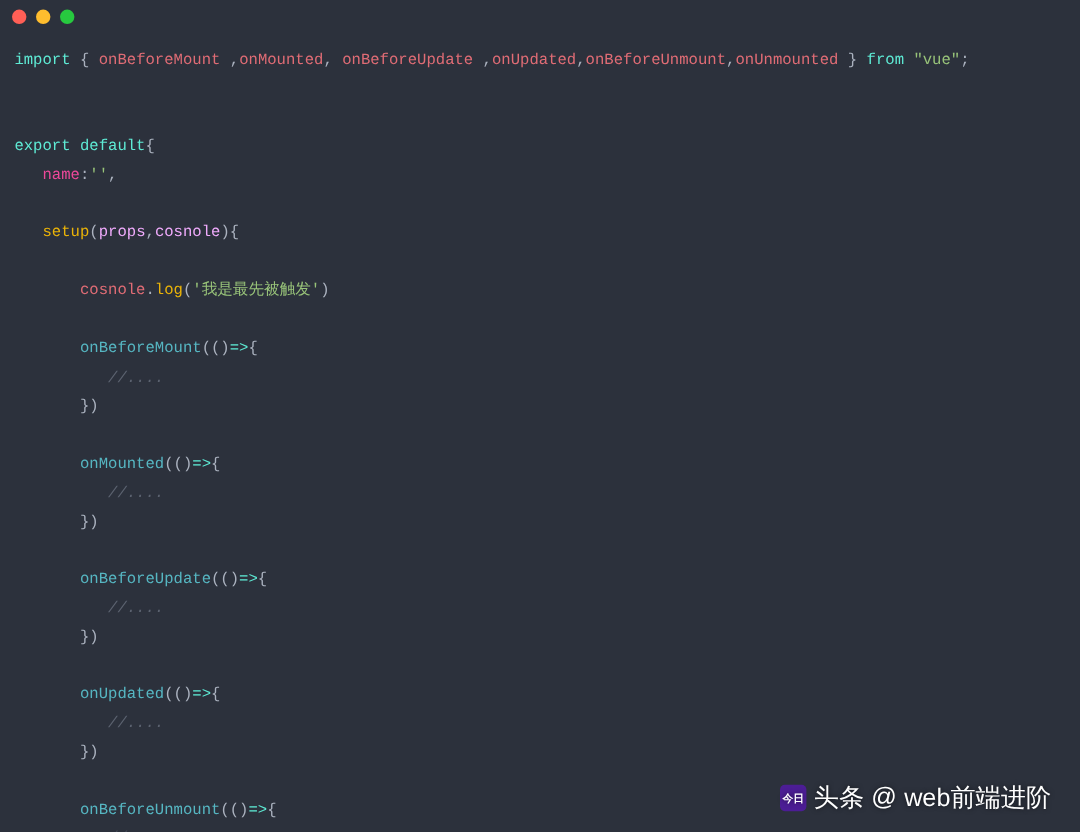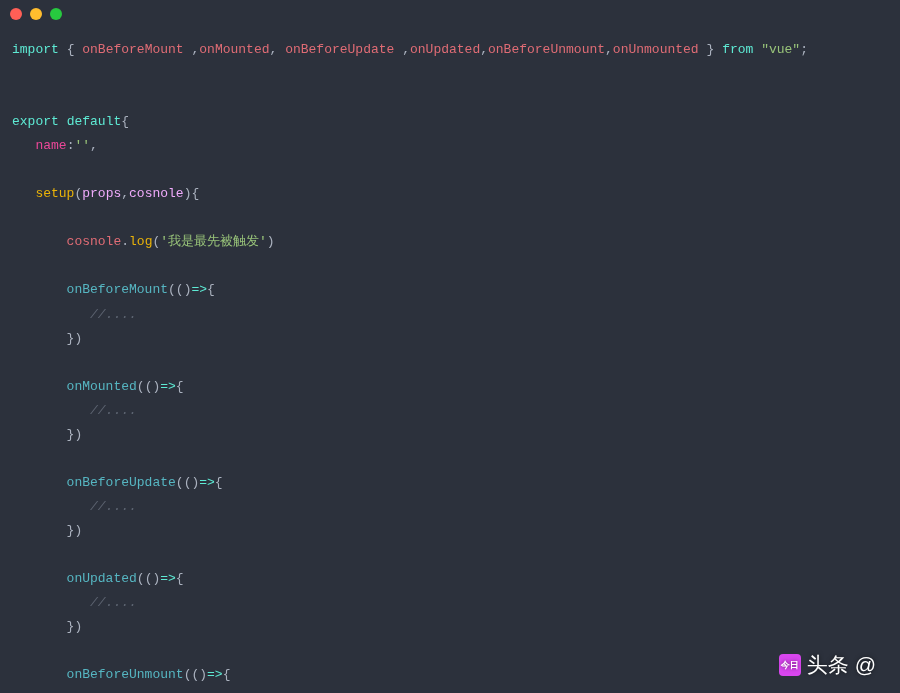--- a/index.html
+++ b/index.html
@@ -56,21 +56,21 @@
       font-weight: 500;
       display: flex;
       align-items: center;
       gap: 6px;
       text-shadow: 0 0 4px rgba(0,0,0,0.6);
     }
     .wm-logo {
       width: 22px;
       height: 22px;
       border-radius: 4px;
-      background: #d946ef;
+      background: #4c1d95;
       display: flex;
       align-items: center;
       justify-content: center;
       color: #fff;
       font-size: 9px;
       font-weight: bold;
     }
   </style>
 </head>
 <body>
@@ -114,13 +114,14 @@
        
           
        
    
 </div>
 
 <div class="watermark">
   <span class="wm-logo">今日</span>
   <span>头条</span>
   <span>@</span>
+    <span>web前端进阶</span>
 </div>
 
 </body></html>

